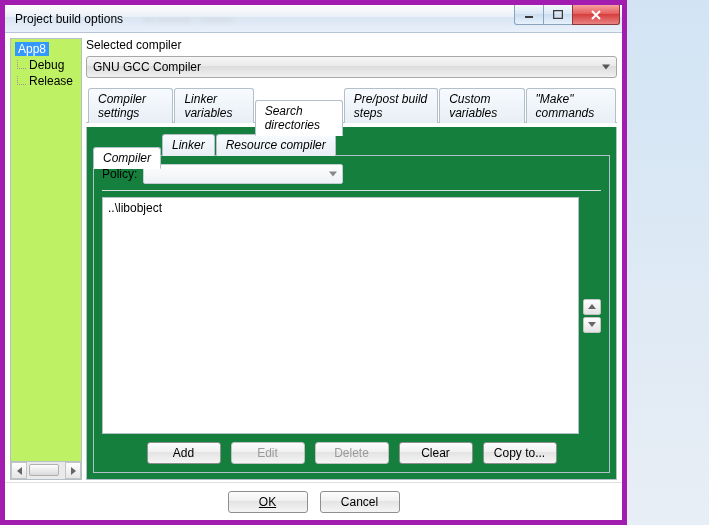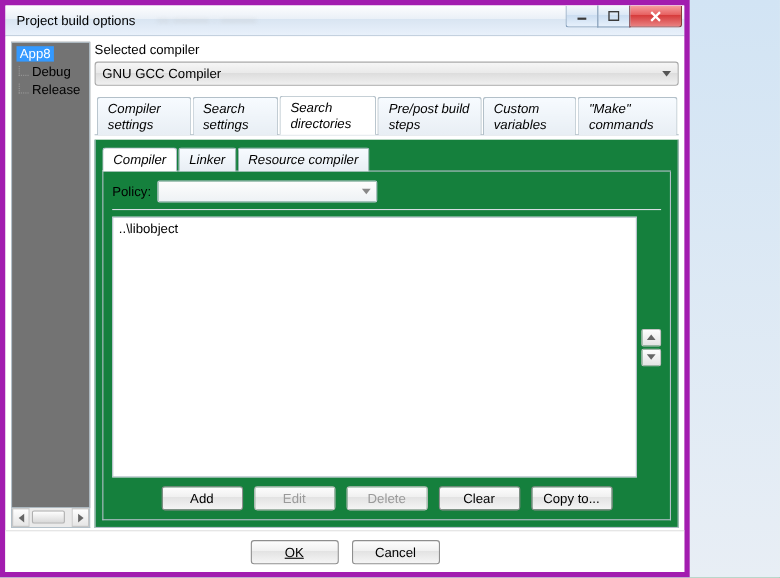--- a/index.html
+++ b/index.html
@@ -13,38 +13,38 @@
   .tc-btn { width: 30px; height: 20px; border-top: none; display: flex; align-items: center; justify-content: center; margin-left: -1px; }
   .tc-min, .tc-max { background: linear-gradient(to bottom, #f3f7fc 0, #dce8f6 45%, #cadcf0 46%, #e7f1fc 100%); border: 1px solid #8aa3bd; border-top: none; }
   .tc-min { border-bottom-left-radius: 3px; }
   .tc-close { width: 48px; background: linear-gradient(to bottom, #f7a0a0 0, #e66060 45%, #d63a3a 46%, #e98282 100%); border: 1px solid #8a3a3a; border-top: none; border-bottom-right-radius: 3px; margin-right: 2px; }
   .tc-btn svg { display: block; }
   
   .client { flex: 1; background: #fff; display: flex; flex-direction: column; }
   .main-row { flex: 1; display: flex; padding: 5px 5px 2px 5px; gap: 4px; min-height: 0; }
   
   .tree-wrap { width: 72px; display: flex; flex-direction: column; }
-  .tree { flex: 1; border: 1px solid #b3c0c9; background: #737373; padding: 2px 2px; overflow: hidden; }
+  .tree { flex: 1; border: 1px solid #b3c0c9; background: #bef264; padding: 2px 2px; overflow: hidden; }
   .tree-node { padding: 1px 2px; white-space: nowrap; cursor: default; }
   .tree-root { background: #3399ff; color: #fff; display: inline-block; padding: 0 3px; }
   .tree-child { padding-left: 4px; color: #000; }
   .tree-child::before { content: ""; display: inline-block; width: 8px; height: 8px; border-left: 1px dotted #999; border-bottom: 1px dotted #999; margin-right: 3px; margin-bottom: 2px; vertical-align: middle; }
   .tree-scroll { height: 18px; border: 1px solid #b3c0c9; border-top: none; background: #f0f0f0; display: flex; align-items: center; }
   .ts-btn { width: 16px; height: 100%; border: 1px solid #c3c3c3; background: linear-gradient(to bottom,#fefefe,#e6e6e6); display:flex; align-items:center; justify-content:center; }
   .ts-track { flex: 1; height: 100%; background: #eaeaea; position: relative; }
   .ts-thumb { position: absolute; left: 2px; top: 2px; height: 12px; width: 30px; background: linear-gradient(to bottom,#fefefe,#d9d9d9); border: 1px solid #b0b0b0; border-radius: 2px; }
   
   .rcontent { flex: 1; display: flex; flex-direction: column; gap: 4px; min-width: 0; }
   .seclabel { color: #000; }
   .combo { height: 22px; border: 1px solid #a8a8a8; border-radius: 3px; background: linear-gradient(to bottom, #f6f6f6 0, #eaeaea 45%, #dcdcdc 46%, #f0f0f0 100%); display: flex; align-items: center; padding: 0 6px; position: relative; }
   .combo-arrow { position: absolute; right: 6px; top: 50%; transform: translateY(-50%); border-left: 4px solid transparent; border-right: 4px solid transparent; border-top: 5px solid #555; }
   
   .tabstrip { display: flex; align-items: flex-end; margin-top: 4px; border-bottom: 1px solid #b3c0c9; padding-left: 2px; }
   .tab { padding: 3px 9px; border: 1px solid #b3c0c9; border-bottom: none; background: linear-gradient(to bottom,#f7fbff,#e8eef4); margin-right: 1px; border-top-left-radius: 3px; border-top-right-radius: 3px; cursor: default; position: relative; top: 1px; font-style: italic; }
-  .tab.active { background: #fff; border-bottom: 1px solid #fff; z-index: 2; top: 1px; }
+  .tab.active { background: #fff; border-bottom: 1px solid #fff; z-index: 2; top: 14px; }
   
   .tabpanel { border: 1px solid #b3c0c9; border-top: none; flex: 1; background: #15803d; padding: 6px; display: flex; flex-direction: column; min-height: 0; }
   
   .innerstrip { display: flex; border-bottom: 1px solid #b3c0c9; }
   .innerstrip .tab { font-size: 12px; }
   .innerpanel { border: 1px solid #b3c0c9; border-top: none; flex: 1; padding: 8px; display: flex; flex-direction: column; min-height: 0; justify-content: space-between; }
   .policy-row { display: flex; align-items: center; gap: 6px; margin-bottom: 6px; }
   .policy-combo { flex: 0 0 200px; height: 20px; border: 1px solid #c3cdd6; background: linear-gradient(to bottom,#fdfdfd,#eef2f5); position: relative; border-radius: 2px; }
   .policy-combo .combo-arrow { right: 5px; border-top-color: #888; }
   hr.sep { border: none; border-top: 1px solid #d6dde3; margin: 0 0 6px 0; }
@@ -110,21 +110,21 @@
 
       <div class="rcontent">
         <div class="seclabel">Selected compiler</div>
         <div class="combo">
           <span>GNU GCC Compiler</span>
           <span class="combo-arrow"></span>
         </div>
 
         <div class="tabstrip">
           <div class="tab">Compiler settings</div>
-          <div class="tab">Search settings</div>
+          <div class="tab">Linker variables</div>
           <div class="tab active">Search directories</div>
           <div class="tab">Pre/post build steps</div>
           <div class="tab">Custom variables</div>
           <div class="tab">"Make" commands</div>
         </div>
 
         <div class="tabpanel">
           <div class="innerstrip">
             <div class="tab active">Compiler</div>
             <div class="tab">Linker</div>

